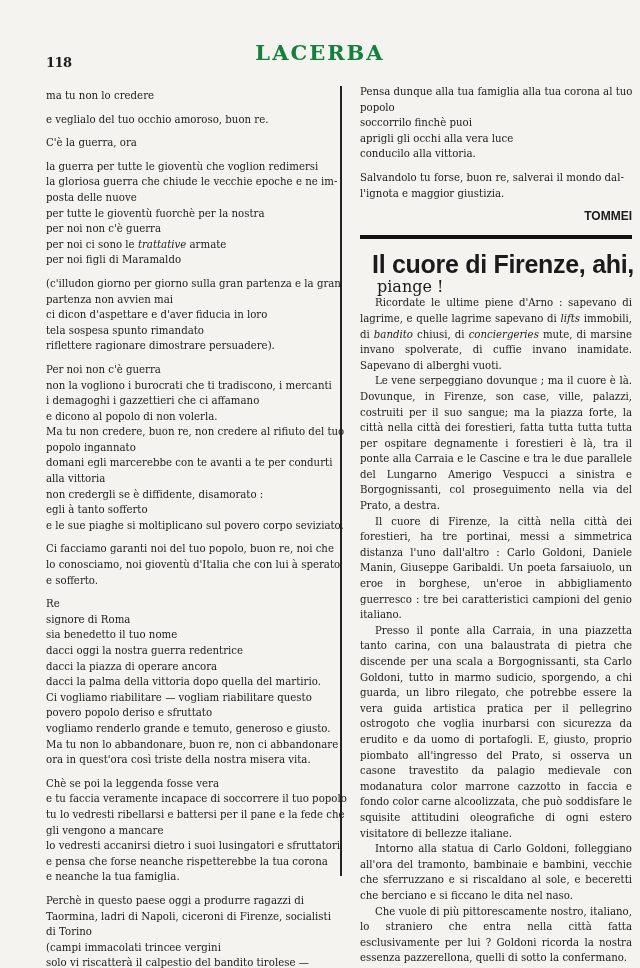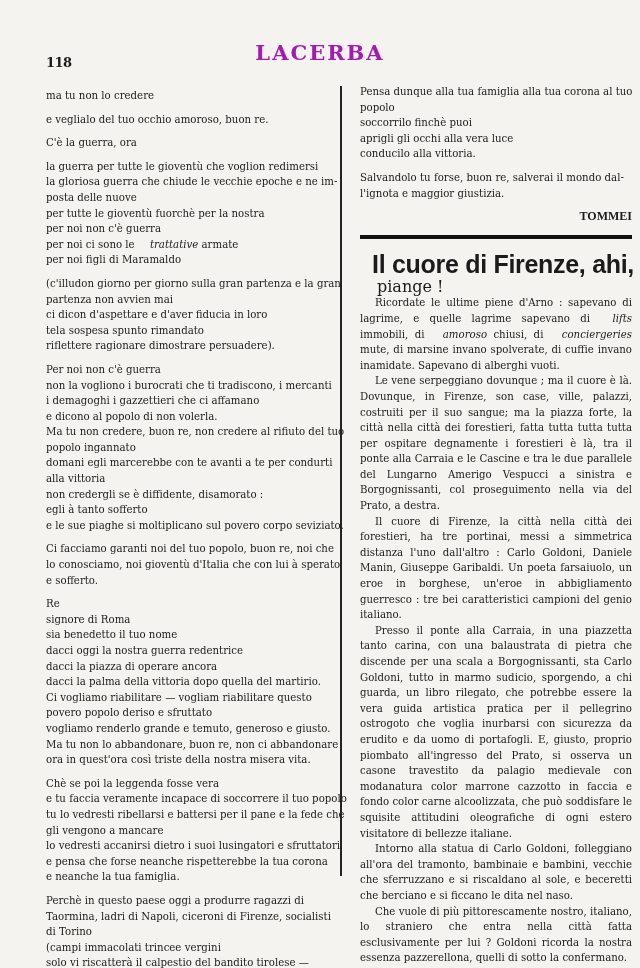--- a/index.html
+++ b/index.html
@@ -11,47 +11,47 @@
     position: relative;
   }
   .page-number {
     position: absolute; left: 46px; top: 55px;
     font-family: "DejaVu Serif", serif; font-weight: bold; font-size: 13px;
     letter-spacing: -0.5px;
   }
   .masthead {
     position: absolute; left: 0; right: 0; top: 40px; text-align: center;
     font-family: "DejaVu Serif", serif; font-weight: bold; font-size: 21px;
-    letter-spacing: 2px; color: #a21caf;
+    letter-spacing: 2px; color: #15803d;
   }
   .col {
     position: absolute; font-size: 10.2px; line-height: 15.6px;
   }
   .col-left { left: 46px; top: 88px; width: 280px; }
   .col-right { left: 360px; top: 84px; width: 272px; }
   .col-rule {
     position: absolute; left: 340px; top: 86px; width: 1.6px; height: 790px;
     background: #222;
   }
   .stanza { margin: 0 0 8px 0; }
   .line { display: block; white-space: nowrap; }
   .par { text-indent: 15px; text-align: justify; margin: 0; }
   .signature {
-    text-align: right; font-family: Liberation Serif, serif; font-weight: bold;
+    text-align: right; font-family: Liberation Sans, sans-serif; font-weight: bold;
     font-size: 12px; margin-top: 2px;
   }
   .heavy-rule {
     height: 4px; background: #111; margin: 10px 0 10px 0;
   }
   .article-title {
     font-family: "Liberation Sans", sans-serif; font-weight: bold; font-size: 25px;
     line-height: 30px; white-space: nowrap; letter-spacing: -0.3px; margin-left: 12px;
   }
   .subtitle { font-size: 16px; margin: 0 0 1px 17px; }
-  i { font-style: italic; margin-left: 12px; }
+  i { font-style: italic; }
 </style>
 </head>
 <body>
 
 <div class="page-number">118</div>
 <div class="masthead">LACERBA</div>
 
 <div class="col col-left" id="left-col">
     <div class="stanza">
       <span class="line">ma tu non lo credere</span>
@@ -140,21 +140,21 @@
       <div class="stanza">
         <span class="line">Salvandolo tu forse, buon re, salverai il mondo dal-</span>
         <span class="line">l'ignota e maggior giustizia.</span>
       </div>
     </div>
   <div class="signature">TOMMEI</div>
   <div class="heavy-rule"></div>
   <div class="article-title">Il cuore di Firenze, ahi,</div>
   <div class="subtitle">piange !</div>
   <div id="article-body">
-      <p class="par">Ricordate le ultime piene d'Arno : sapevano di lagrime, e quelle lagrime sapevano di <i>lifts</i> immobili, di <i>amoroso</i> chiusi, di <i>conciergeries</i> mute, di marsine invano spolverate, di cuffie invano inamidate. Sapevano di alberghi vuoti.</p>
+      <p class="par">Ricordate le ultime piene d'Arno : sapevano di lagrime, e quelle lagrime sapevano di <i>lifts</i> immobili, di <i>bandito</i> chiusi, di <i>conciergeries</i> mute, di marsine invano spolverate, di cuffie invano inamidate. Sapevano di alberghi vuoti.</p>
       <p class="par">Le vene serpeggiano dovunque ; ma il cuore è là. Dovunque, in Firenze, son case, ville, palazzi, costruiti per il suo sangue; ma la piazza forte, la città nella città dei forestieri, fatta tutta tutta tutta per ospitare degnamente i forestieri è là, tra il ponte alla Carraia e le Cascine e tra le due parallele del Lungarno Amerigo Vespucci a sinistra e Borgognissanti, col proseguimento nella via del Prato, a destra.</p>
       <p class="par">Il cuore di Firenze, la città nella città dei forestieri, ha tre portinai, messi a simmetrica distanza l'uno dall'altro : Carlo Goldoni, Daniele Manin, Giuseppe Garibaldi. Un poeta farsaiuolo, un eroe in borghese, un'eroe in abbigliamento guerresco : tre bei caratteristici campioni del genio italiano.</p>
       <p class="par">Presso il ponte alla Carraia, in una piazzetta tanto carina, con una balaustrata di pietra che discende per una scala a Borgognissanti, sta Carlo Goldoni, tutto in marmo sudicio, sporgendo, a chi guarda, un libro rilegato, che potrebbe essere la vera guida artistica pratica per il pellegrino ostrogoto che voglia inurbarsi con sicurezza da erudito e da uomo di portafogli. E, giusto, proprio piombato all'ingresso del Prato, si osserva un casone travestito da palagio medievale con modanatura color marrone cazzotto in faccia e fondo color carne alcoolizzata, che può soddisfare le squisite attitudini oleografiche di ogni estero visitatore di bellezze italiane.</p>
       <p class="par">Intorno alla statua di Carlo Goldoni, folleggiano all'ora del tramonto, bambinaie e bambini, vecchie che sferruzzano e si riscaldano al sole, e beceretti che berciano e si ficcano le dita nel naso.</p>
       <p class="par">Che vuole di più pittorescamente nostro, italiano, lo straniero che entra nella città fatta esclusivamente per lui ? Goldoni ricorda la nostra essenza pazzerellona, quelli di sotto la confermano.</p>
       <p class="par">Il secondo portinaio è Daniele Manin, colato in bronzo, sopra una piazza che porta il suo nome, fra due , una chiesa, un orinatoio a doppio uso (di dietro è adibito a spaccio di giornali) un posto di pubbliche vetture, un edifizio per vendita di quadri, e un pezzo di Arno.</p>
     </div>
 </div>
 
 </body></html>

